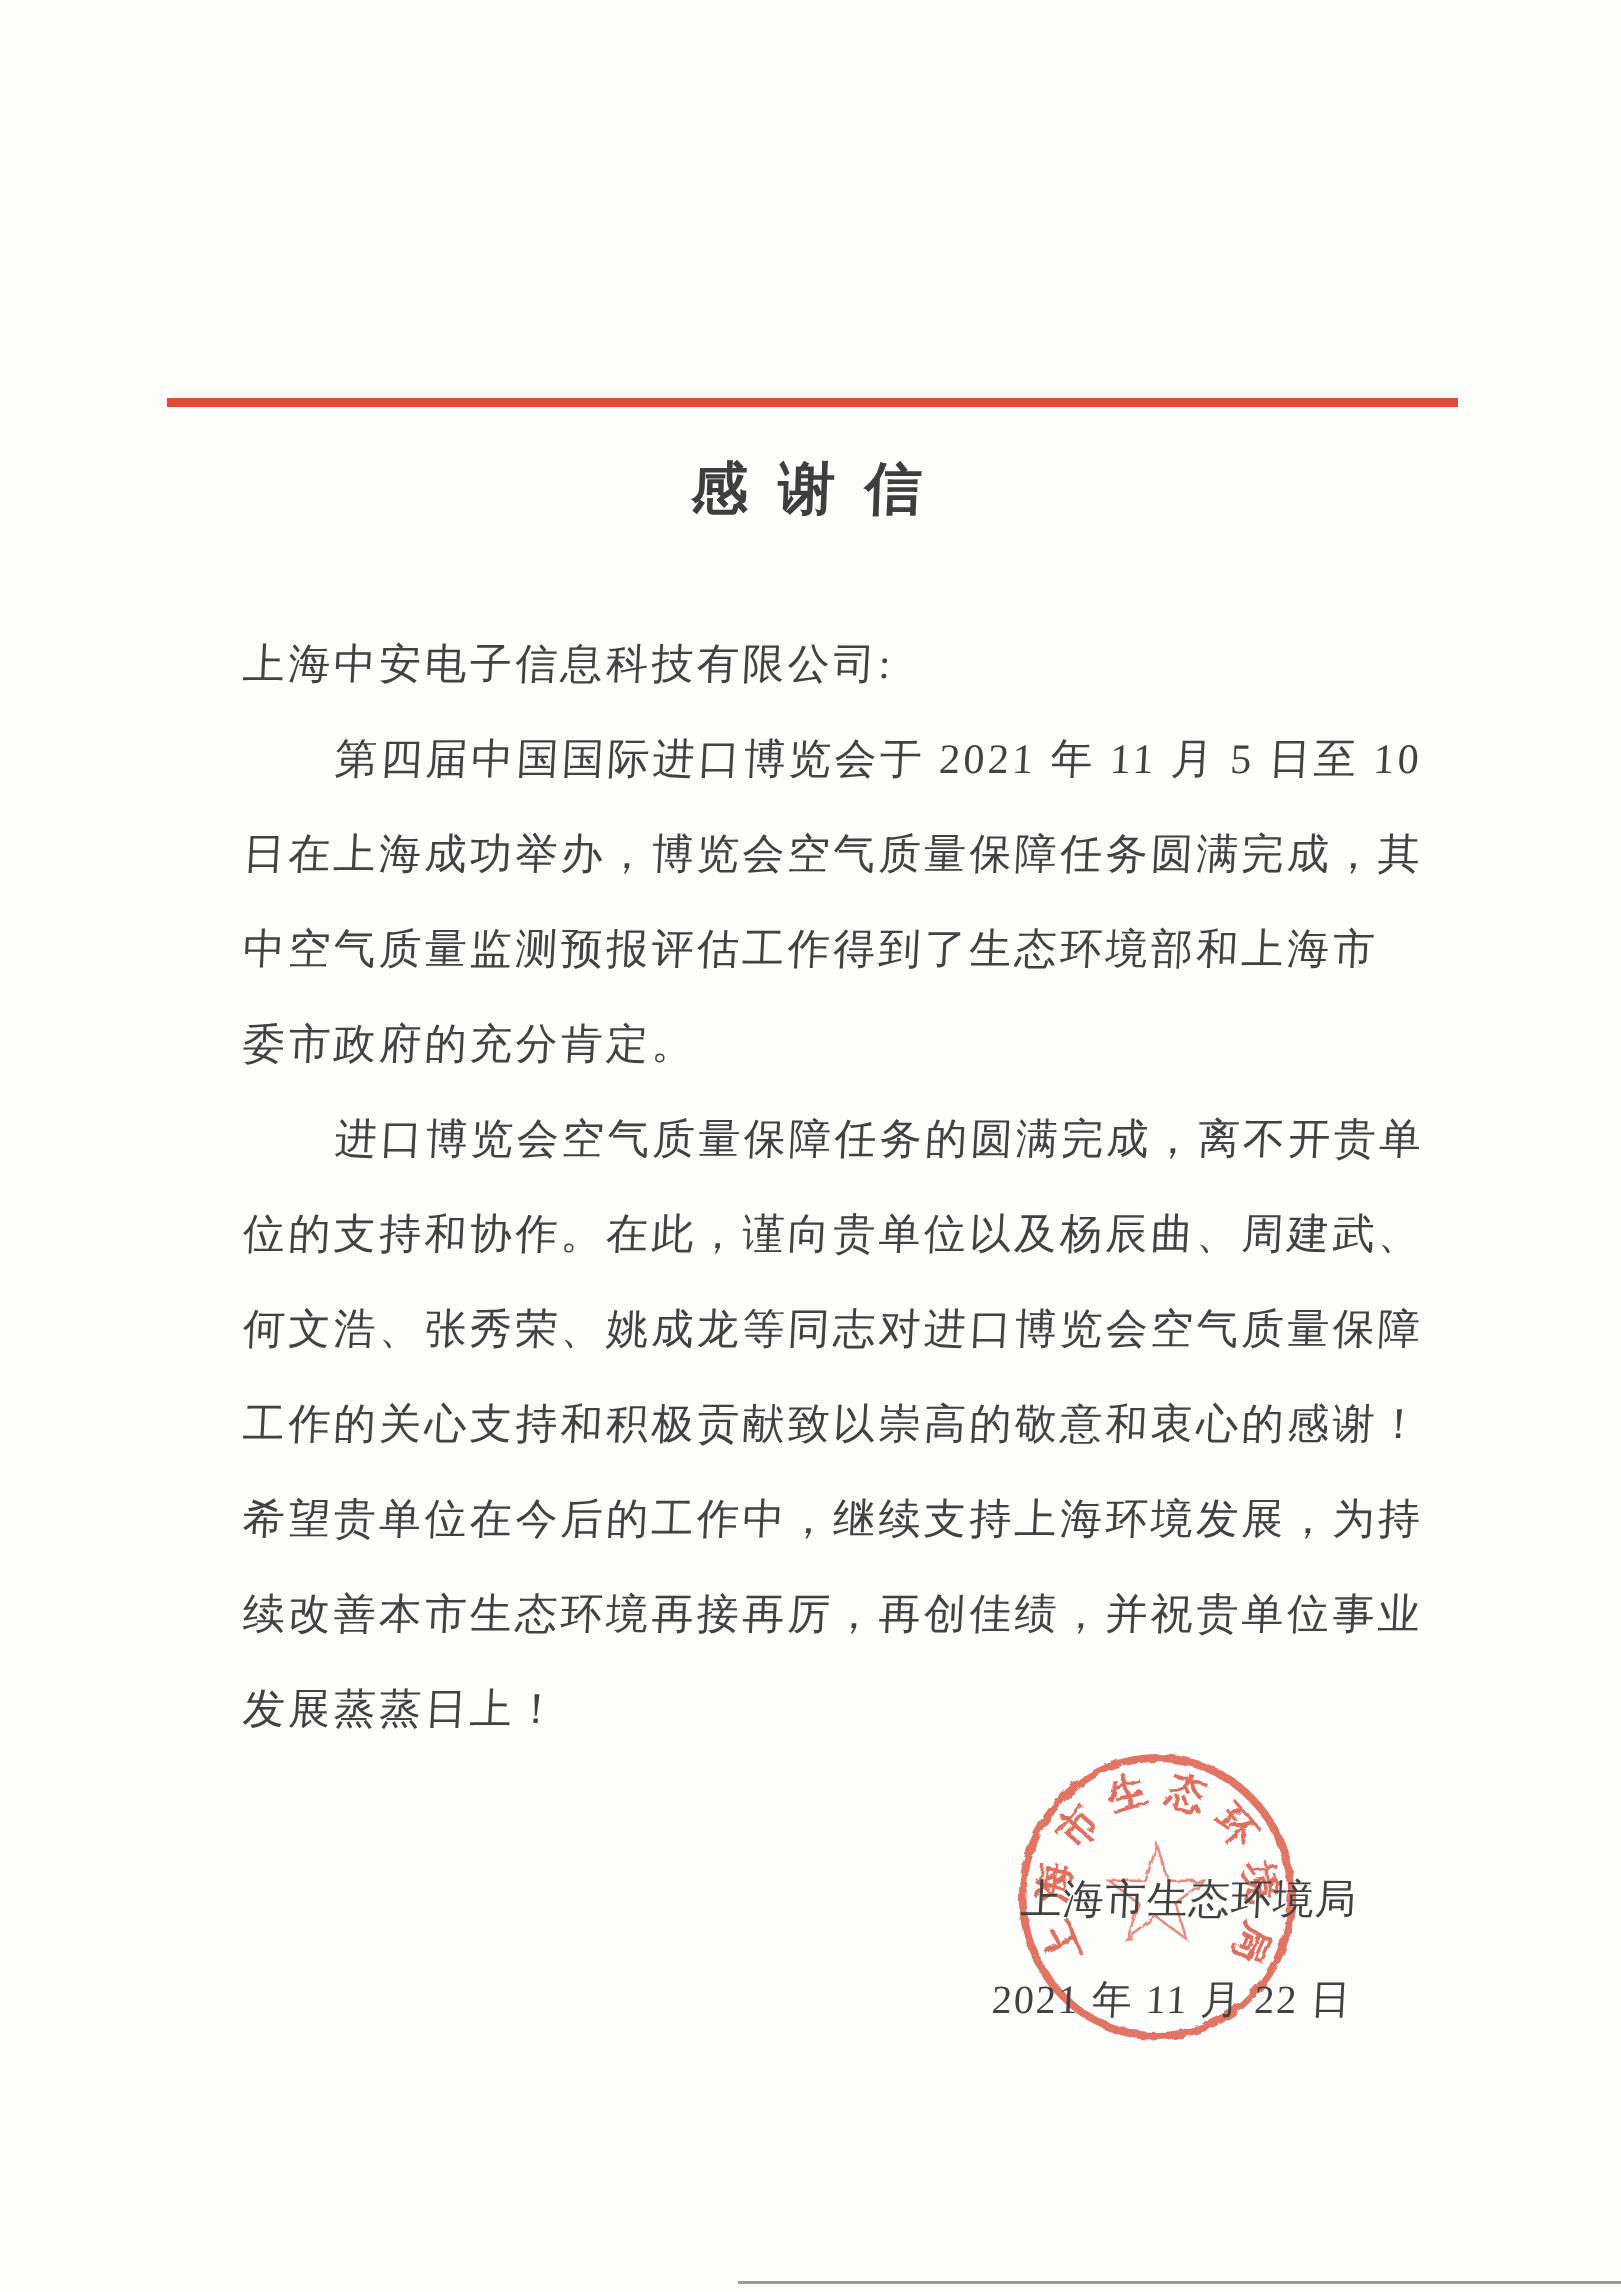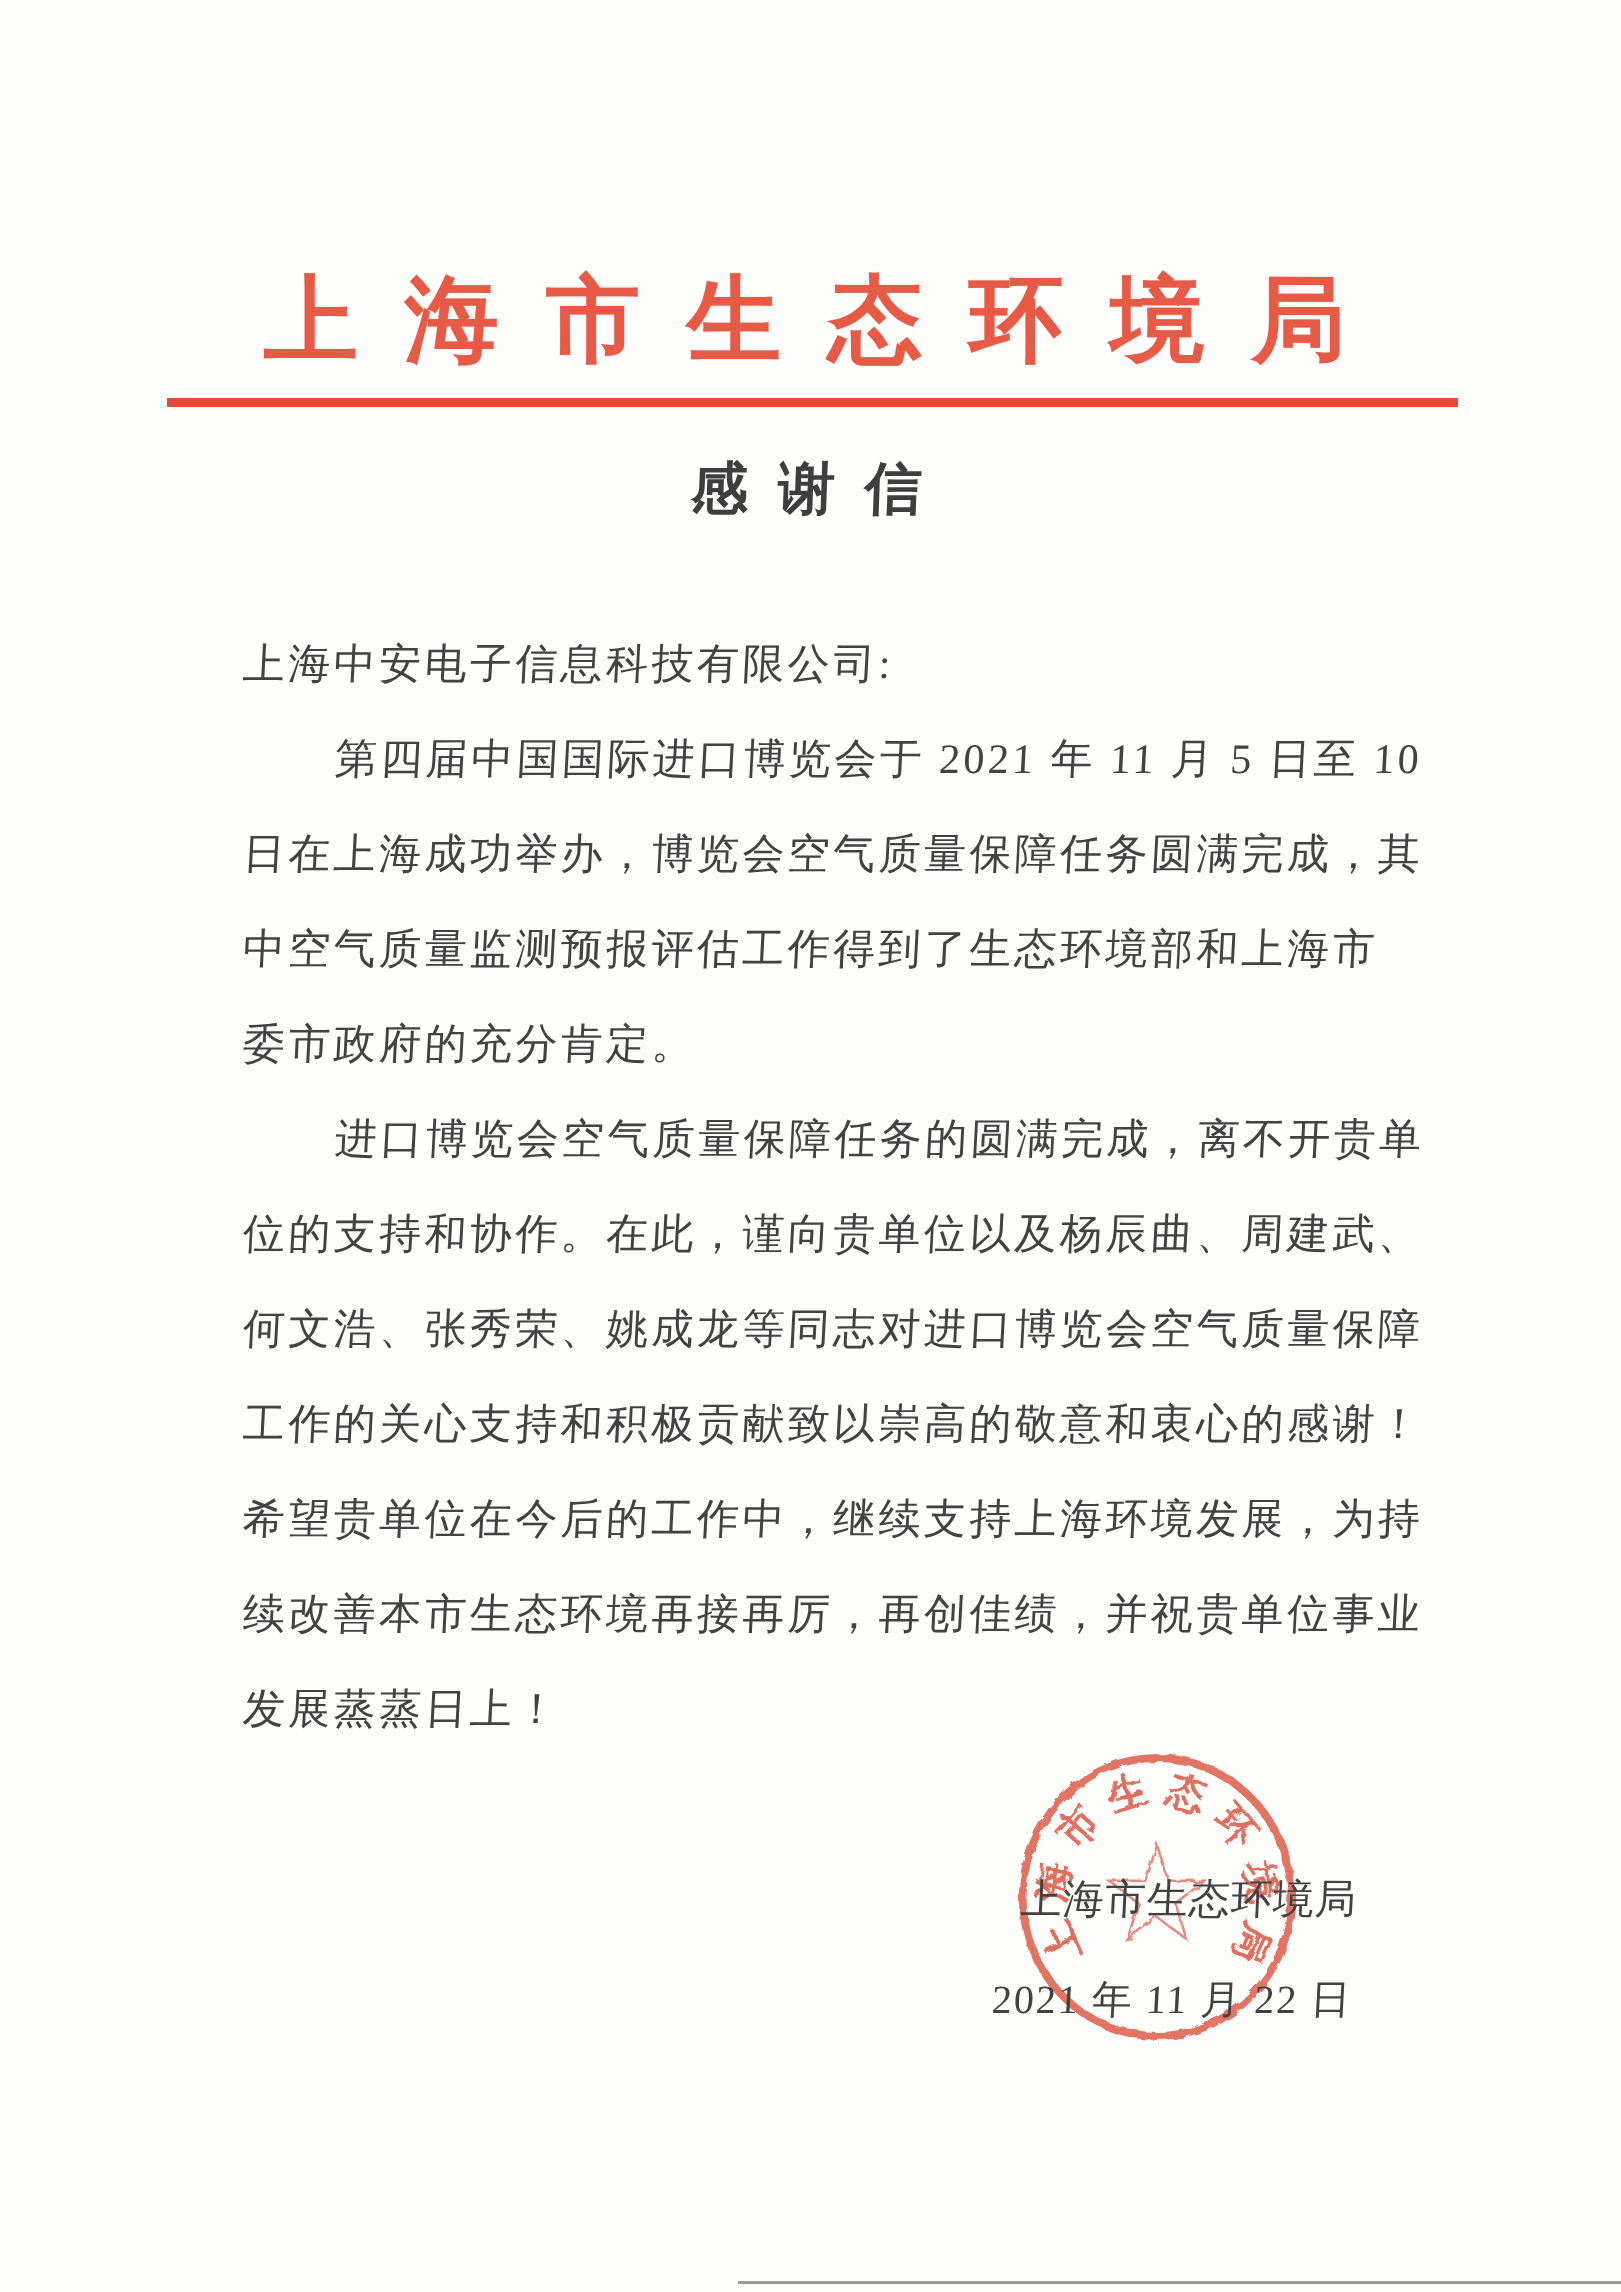--- a/index.html
+++ b/index.html
@@ -76,21 +76,20 @@
   .scan-edge-line{
     position:absolute;left:738px;top:2281px;width:883px;height:2.9px;
     background:#9c9c9c;
   }
 </style>
 </head>
 <body>
 
 <div class="page">
 
-  <div class="agency-header">上 海 市 生 态 环 境 局</div>
 
   <div class="red-rule"></div>
 
   <div class="letter-title">感 谢 信</div>
 
   <div class="letter-body">
     <div class="body-line">上海中安电子信息科技有限公司:</div>
     <div class="body-line indent">第四届中国国际进口博览会于 2021 年 11 月 5 日至 10</div>
     <div class="body-line">日在上海成功举办，博览会空气质量保障任务圆满完成，其</div>
     <div class="body-line">中空气质量监测预报评估工作得到了生态环境部和上海市</div>

